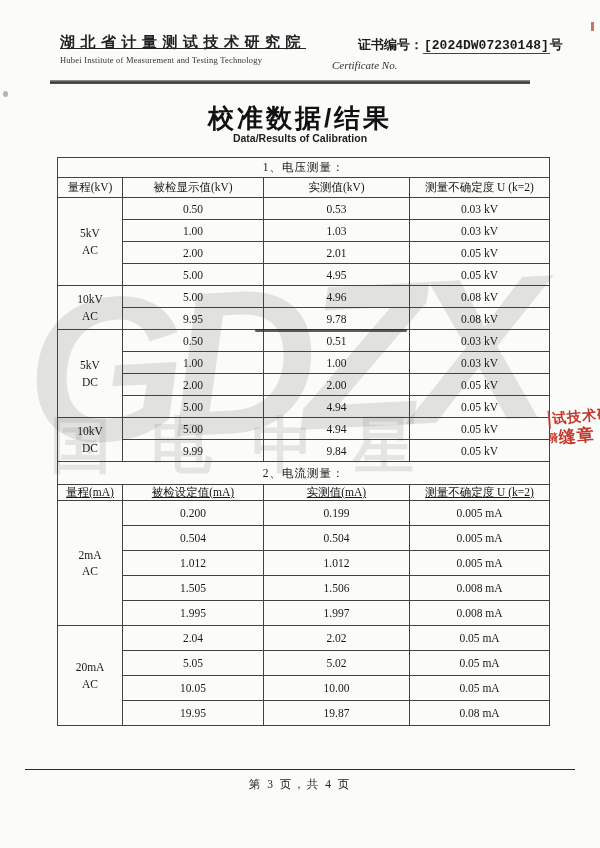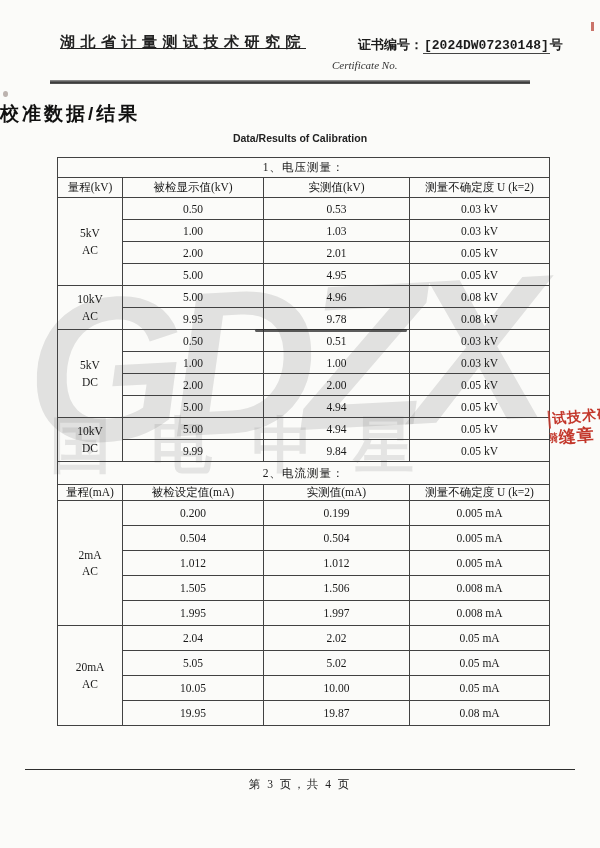--- a/index.html
+++ b/index.html
@@ -24,34 +24,34 @@
   .inst-en { font-size:8.5px; color:#333; margin-top:3px; letter-spacing:0.2px; }
   .cert { position:absolute; left:332px; top:36px; z-index:2; }
   .cert-line { font-size:13px; font-weight:bold; font-family:"Liberation Sans","DejaVu Sans",sans-serif; white-space:nowrap;margin-left:26px; }
   .cert-no { font-family:"Liberation Mono","DejaVu Sans Mono",monospace; font-weight:bold;
     border-bottom:1px solid #444; padding:0 1px; letter-spacing:0; }
   .cert-en { font-size:11px; color:#333; margin-top:5px;font-style:italic; }
   .hdr-rule { position:absolute; left:50px; top:80px; width:480px; height:3.5px; z-index:2;
     background:linear-gradient(to bottom,#9a9a9a,#3a3a3a 60%,#5b5b5b); }
 
   
-  .title-cn { position:absolute; top:101px; left:0; width:100%; text-align:left; z-index:2;
+  .title-cn { position:absolute; top:101px; left:0; width:100%; text-align:center; z-index:2;
     font-family:"Liberation Sans","DejaVu Sans",sans-serif; font-weight:bold;
-    font-size:19px; letter-spacing:3px; color:#111; }
+    font-size:26px; letter-spacing:3px; color:#111; }
   .title-en { position:absolute; top:132px; left:0; width:100%; text-align:center; z-index:2;
     font-family:"Liberation Sans","DejaVu Sans",sans-serif; font-weight:bold; font-size:10.5px; color:#222; }
 
   
   table.cal { position:absolute; left:57px; top:157px; width:492px; z-index:1;
     border-collapse:collapse; table-layout:fixed; border:1.6px solid #2f2f2f; background:transparent; }
   table.cal td { border:1px solid #424242; text-align:center; vertical-align:middle;
     font-size:11.5px; color:#191919; padding:0; }
   td.sec { text-align:left; padding-left:13px; font-size:12px; letter-spacing:1px; }
   tr.secrow1 td { height:20px; } tr.hdrow1 td { height:20px; }
-  tr.secrow2 td { height:23px; } tr.hdrow2 td { height:16px; }
+  tr.secrow2 td { height:23px; } tr.hdrow2 td { height:16px;text-decoration:underline; }
   tr.t1row td { height:22px; } tr.t2row td { height:25px;margin-left:28px; }
   td.hd { font-size:11.5px; }
   td.range div { line-height:1.4; font-size:11.5px; }
 
   
   .smudge { position:absolute; left:255px; top:329px; width:152px; height:2.6px;
     background:rgba(40,40,40,0.75); z-index:2; border-radius:2px; }
   .tick-red { position:absolute; left:591px; top:22px; width:3px; height:9px;
     background:rgba(185,70,58,0.75); z-index:2; }
   .dot-edge { position:absolute; left:3px; top:91px; width:5px; height:6px; border-radius:50%;
@@ -75,20 +75,21 @@
 </head>
 <body>
 
 <div class="page">
 
   <div class="wm-letters">GDZX</div>
   <div class="wm-cn">国电中星</div>
 
   <div class="inst">
     <div class="inst-cn">湖北省计量测试技术研究院</div>
+    <div class="inst-en">Hubei Institute of Measurement and Testing Technology</div>
   </div>
   <div class="cert">
     <div class="cert-line"><span>证书编号：</span><span class="cert-no">[2024DW07230148]</span><span>号</span></div>
     <div class="cert-en">Certificate No.</div>
   </div>
   <div class="hdr-rule"></div>
 
   <div class="title-cn">校准数据/结果</div>
   <div class="title-en">Data/Results of Calibration</div>
 

